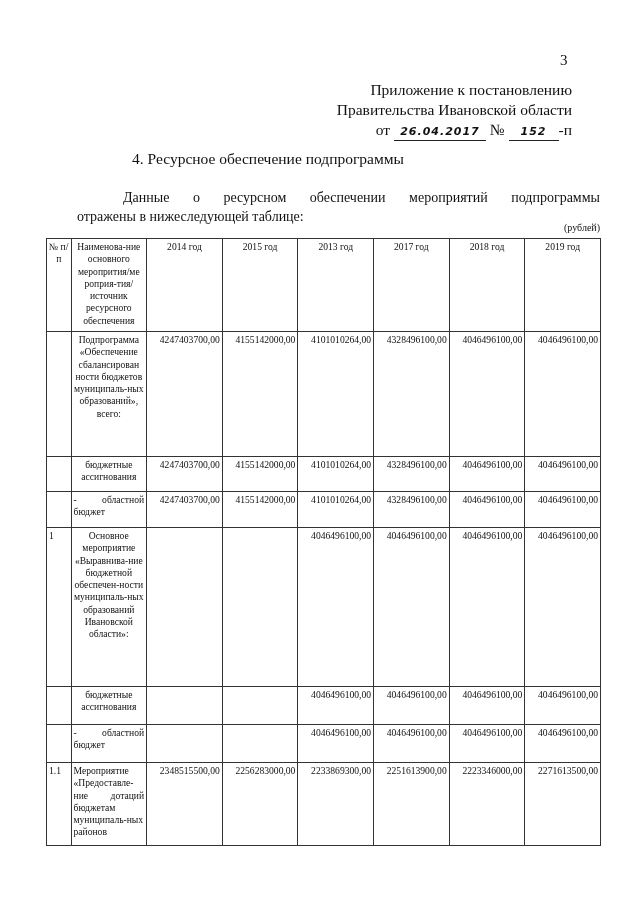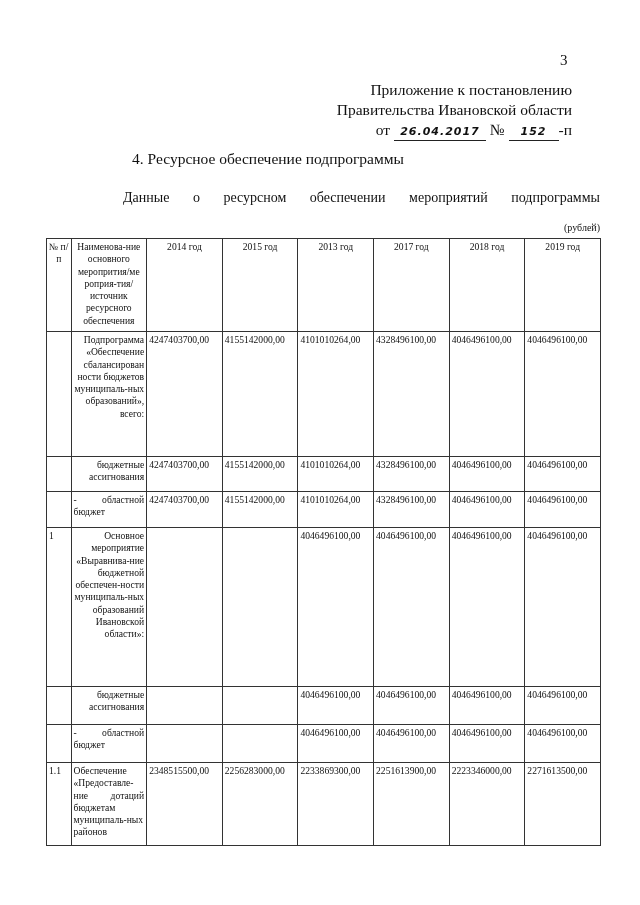--- a/index.html
+++ b/index.html
@@ -24,22 +24,22 @@
     position: absolute; top: 238px; left: 46px; border-collapse: collapse; table-layout: fixed;
     width: 555px; font-size: 9.6px; line-height: 12.3px;
   }
   table.res td, table.res th {
     border: 1px solid #333; vertical-align: top; padding: 2px 2px; font-weight: normal;
   }
   table.res th { text-align: center; }
   .col-no { width: 23px; }
   .col-name { width: 71px; }
   .col-yr { width: 71px; }
-  td.num { text-align: left; padding-top: 4px; }
-  td.name { text-align: right; padding-left: 3px; }
+  td.num { text-align: right; padding-top: 4px; }
+  td.name { text-align: center; padding-left: 3px; }
   td.name.just { text-align: justify; text-align-last: justify; }
   td.no { padding-left: 3px; padding-top: 4px; }
   .header-name { text-align: center; }
 </style>
 </head>
 <body>
 
 <div class="page-number">3</div>
 
 <div class="appendix">
@@ -50,20 +50,21 @@
     <span class="handwritten hw-date">26.04.2017</span>
     <span>№</span>
     <span class="handwritten hw-num">152</span><span>-п</span>
   </div>
 </div>
 
 <div class="section-title">4. Ресурсное обеспечение подпрограммы</div>
 
 <div class="intro">
   <span class="line1">Данные о ресурсном обеспечении мероприятий подпрограммы</span>
+  <span>отражены в нижеследующей таблице:</span>
 </div>
 
 <div class="units">(рублей)</div>
 
 <table class="res">
   <colgroup>
     <col class="col-no">
       <col class="col-name">
     <col class="col-yr">
       <col class="col-yr">
@@ -138,21 +139,21 @@
     <td class="name just">- областной бюджет</td>
     <td class="num"></td>
     <td class="num"></td>
     <td class="num">4046496100,00</td>
     <td class="num">4046496100,00</td>
     <td class="num">4046496100,00</td>
     <td class="num">4046496100,00</td>
   </tr>
   <tr style="height:83px">
     <td class="no">1.1</td>
-    <td class="name just">Обеспечение «Предоставле-ние дотаций бюджетам муниципаль-ных районов</td>
+    <td class="name just">Мероприятие «Предоставле-ние дотаций бюджетам муниципаль-ных районов</td>
     <td class="num">2348515500,00</td>
     <td class="num">2256283000,00</td>
     <td class="num">2233869300,00</td>
     <td class="num">2251613900,00</td>
     <td class="num">2223346000,00</td>
     <td class="num">2271613500,00</td>
   </tr>
 </tbody>
   </table>
 

